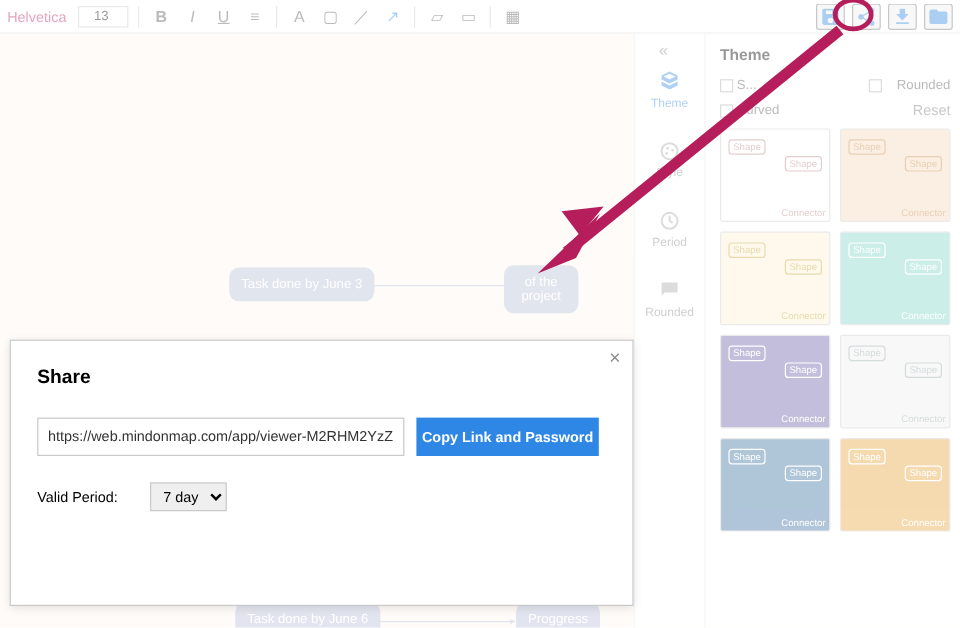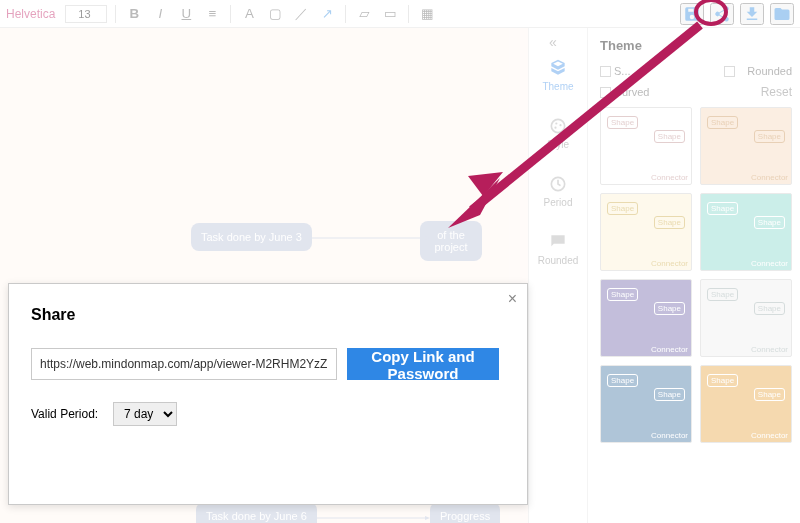--- a/index.html
+++ b/index.html
@@ -29,22 +29,22 @@
   .theme-tile { height: 78px; border: 1px solid #ccc; border-radius: 2px; position: relative; font-size: 8px; color: #888; }
   .theme-tile .shape { position: absolute; border: 1px solid currentColor; border-radius: 3px; padding: 1px 3px; }
   .theme-tile .conn { position: absolute; bottom: 2px; right: 3px; font-size: 8px; }
   
   .share-modal { position: absolute; left: 8px; top: 255px; width: 520px; height: 222px; background: #fff; border: 1px solid #c9c9c9; box-shadow: 0 2px 8px rgba(0,0,0,0.12); padding: 22px 22px 16px 22px; z-index: 10; }
   .share-modal .close { position: absolute; top: 6px; right: 10px; color: #888; font-size: 16px; cursor: pointer; background: none; border: none; }
   .share-modal h3 { font-size: 16px; font-weight: 700; margin-bottom: 24px; }
   .share-modal .field-label { font-size: 12px; margin-bottom: 8px; display: block; }
   .link-row { display: flex; gap: 10px; margin-bottom: 22px; }
   .link-input { flex: 0 0 306px; height: 32px; border: 1px solid #c9c9c9; padding: 0 8px; font-size: 12px; color: #333; }
-  .copy-btn { flex: 0 0 152px; height: 32px; background: #2f87e5; color: #fff; border: none; font-size: 15px; font-weight: 600; cursor: pointer; }
-  .opt-row { display: flex; align-items: center; gap: 6px; margin-bottom: 12px; font-size: 12px; }
+  .copy-btn { flex: 0 0 152px; height: 32px; background: #2f87e5; color: #fff; border: none; font-size: 12px; font-weight: 600; cursor: pointer; }
+  .opt-row { display: flex; align-items: center; gap: 18px; margin-bottom: 12px; font-size: 12px; }
   .opt-row select, .opt-row input[type=text] { height: 24px; border: 1px solid #c9c9c9; padding: 0 6px; font-size: 12px; }
   .opt-row .opt-label { width: 76px; }
   
   .anno-ring { position: absolute; left: 694px; top: -2px; width: 34px; height: 28px; border: 4px solid #b61e5b; border-radius: 50%; z-index: 20; pointer-events: none; }
   .anno-arrow { position: absolute; left: 0; top: 0; width: 800px; height: 523px; z-index: 19; pointer-events: none; }
   .checkbox-blue { appearance: none; width: 14px; height: 14px; border: 1px solid #2f87e5; background: #2f87e5; position: relative; }
   .checkbox-blue::after { content: ""; position: absolute; left: 3px; top: 0px; width: 4px; height: 8px; border: solid #fff; border-width: 0 2px 2px 0; transform: rotate(40deg); }
   .mini-check { width: 11px; height: 11px; border: 1px solid #aaa; display: inline-block; }
 </style>
 </head>

